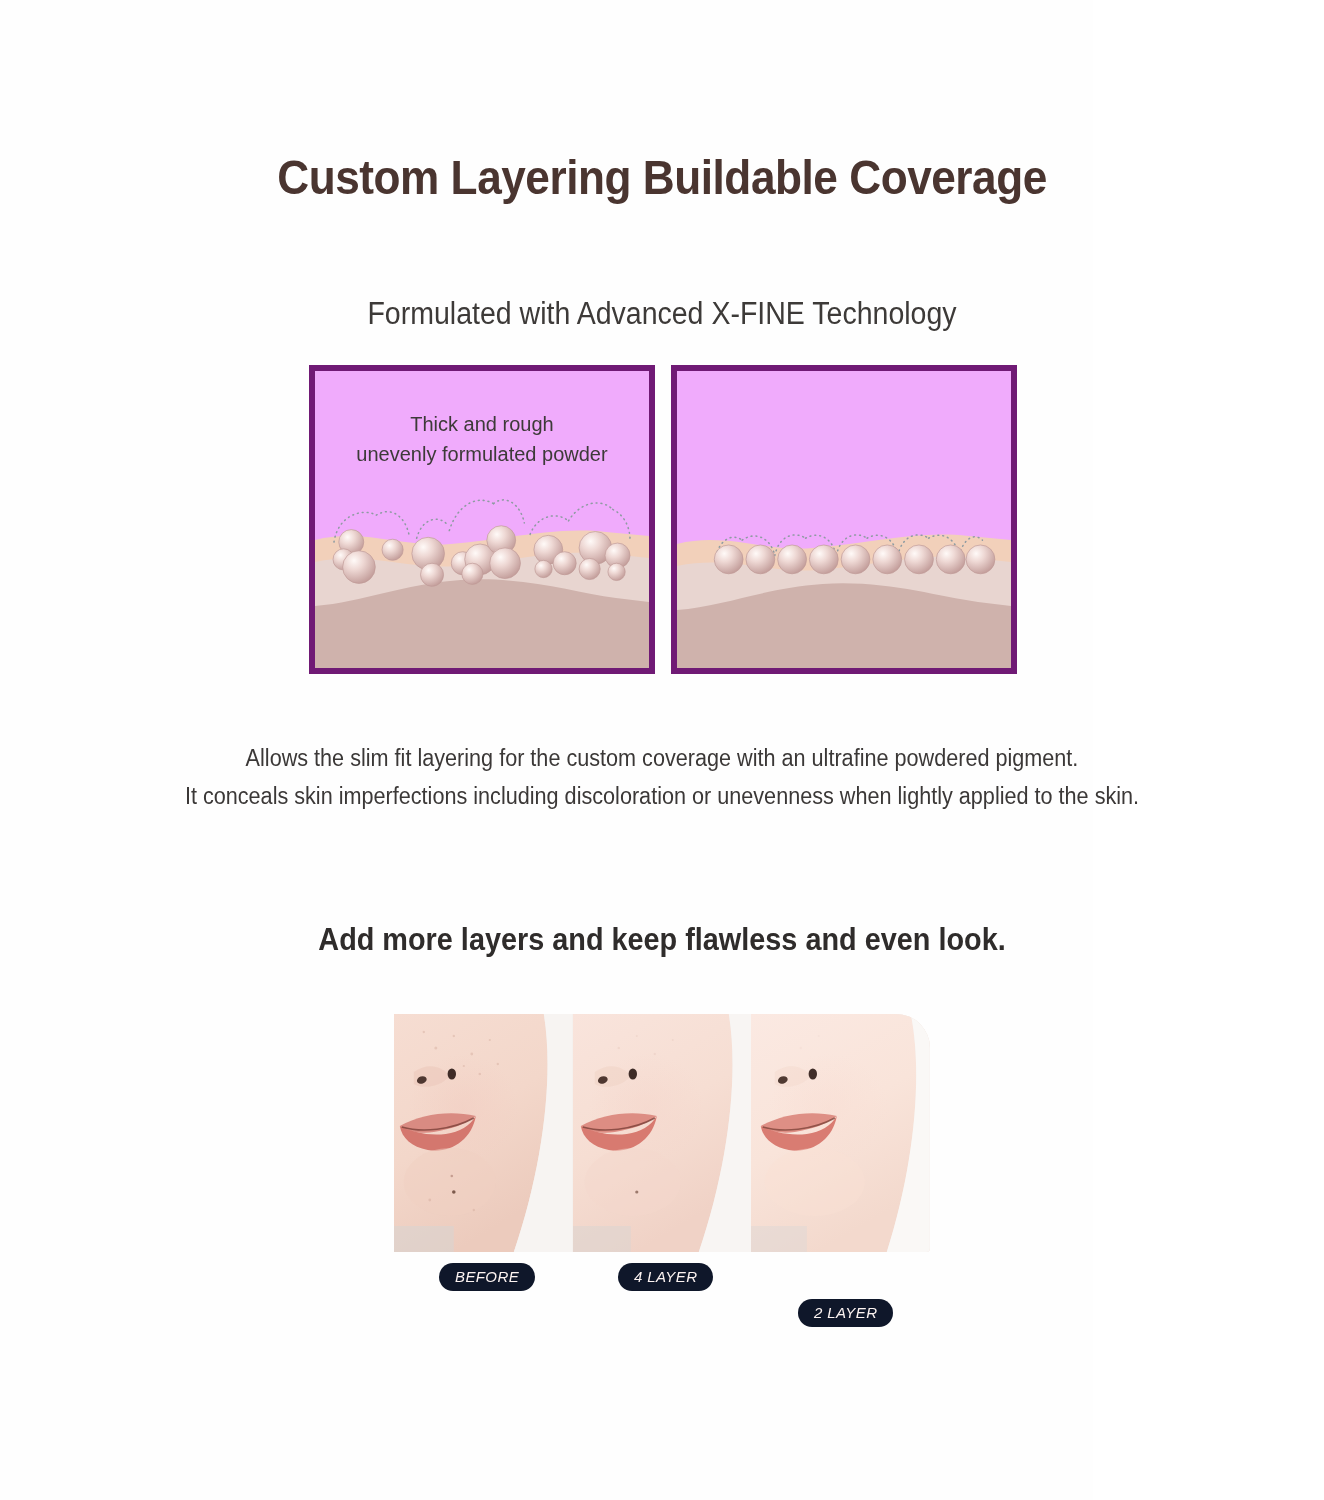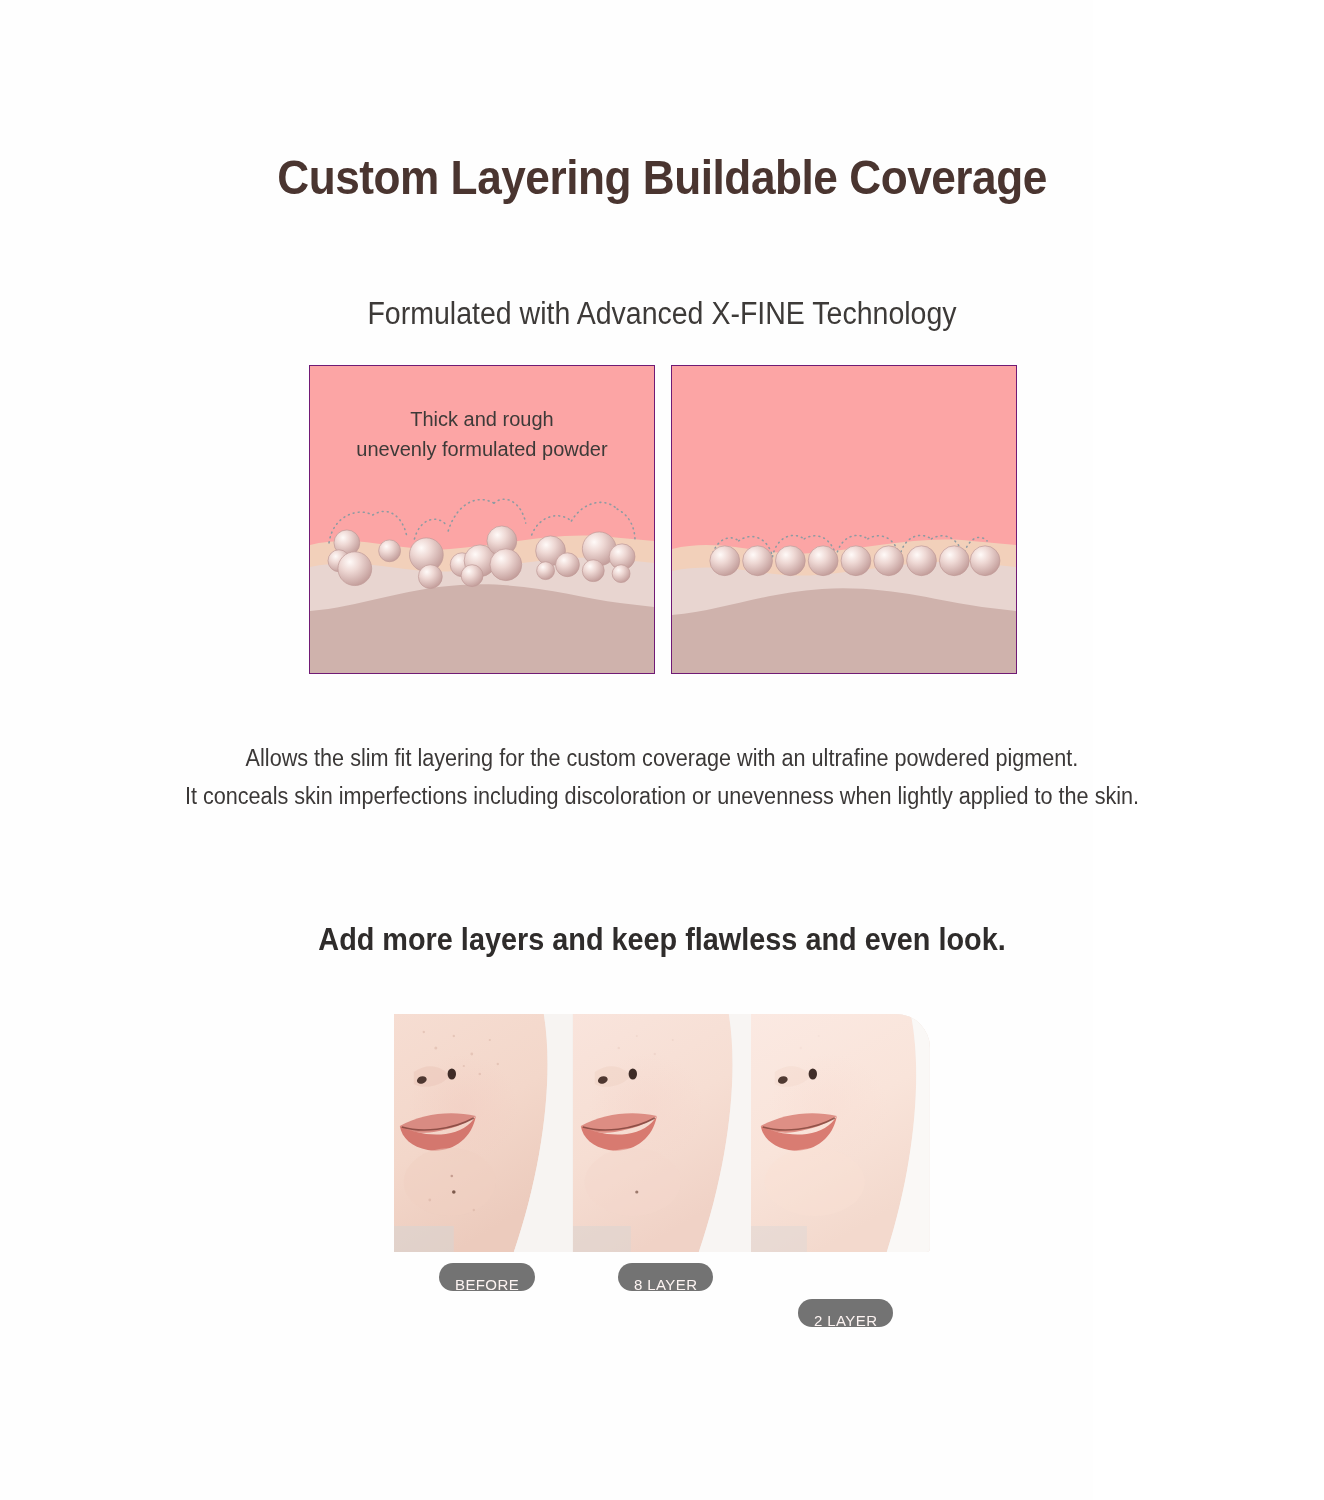--- a/index.html
+++ b/index.html
@@ -50,22 +50,22 @@
     left: 309px;
     width: 708px;
     height: 309px;
     display: flex;
     justify-content: space-between;
   }
   .panel {
     position: relative;
     width: 346px;
     height: 309px;
-    border: 1px solid #701a75;
-    background: #fca5a5;
+    border: 6px solid #701a75;
+    background: #f0abfc;
     overflow: hidden;
     padding-left: 32px;
   }
   .panel-caption {
     position: absolute;
     top: 38px;
     left: 0;
     width: 100%;
     text-align: center;
     font-size: 20px;
@@ -136,28 +136,29 @@
     top: 1263px;
     left: 394px;
     width: 536px;
     height: 28px;
   }
   .badge {
     position: absolute;
     top: 0;
     height: 28px;
     line-height: 28px;
-    padding: 8px 16px;
+    padding: 0 16px;
     border-radius: 14px;
-    background: #737373;
+    background: #0f172a;
     color: #fdf4f2;
     font-size: 15px;
     letter-spacing: 0.4px;
     text-align: center;
     white-space: nowrap;
+    font-style: italic;
   }
   .badge.b0 { left: 45px; }
   .badge.b1 { left: 224px; }
   .badge.b2 { left: 404px; margin-top: 36px; }
 </style>
 </head>
 <body>
 
 <div class="page">
 
@@ -391,17 +392,17 @@
           <circle cx="50" cy="34" r="1.2"></circle>
             <circle cx="68" cy="22" r="1"></circle>
         </g>
         <rect x="0" y="212" width="56" height="26" fill="#ddd8d5" opacity="0.5"></rect>
       </svg>
     </div>
   </div>
 
   <div class="badges">
     <span class="badge b0">BEFORE</span>
-    <span class="badge b1">8 LAYER</span>
+    <span class="badge b1">4 LAYER</span>
     <span class="badge b2">2 LAYER</span>
   </div>
 
 </div>
 
 </body></html>

